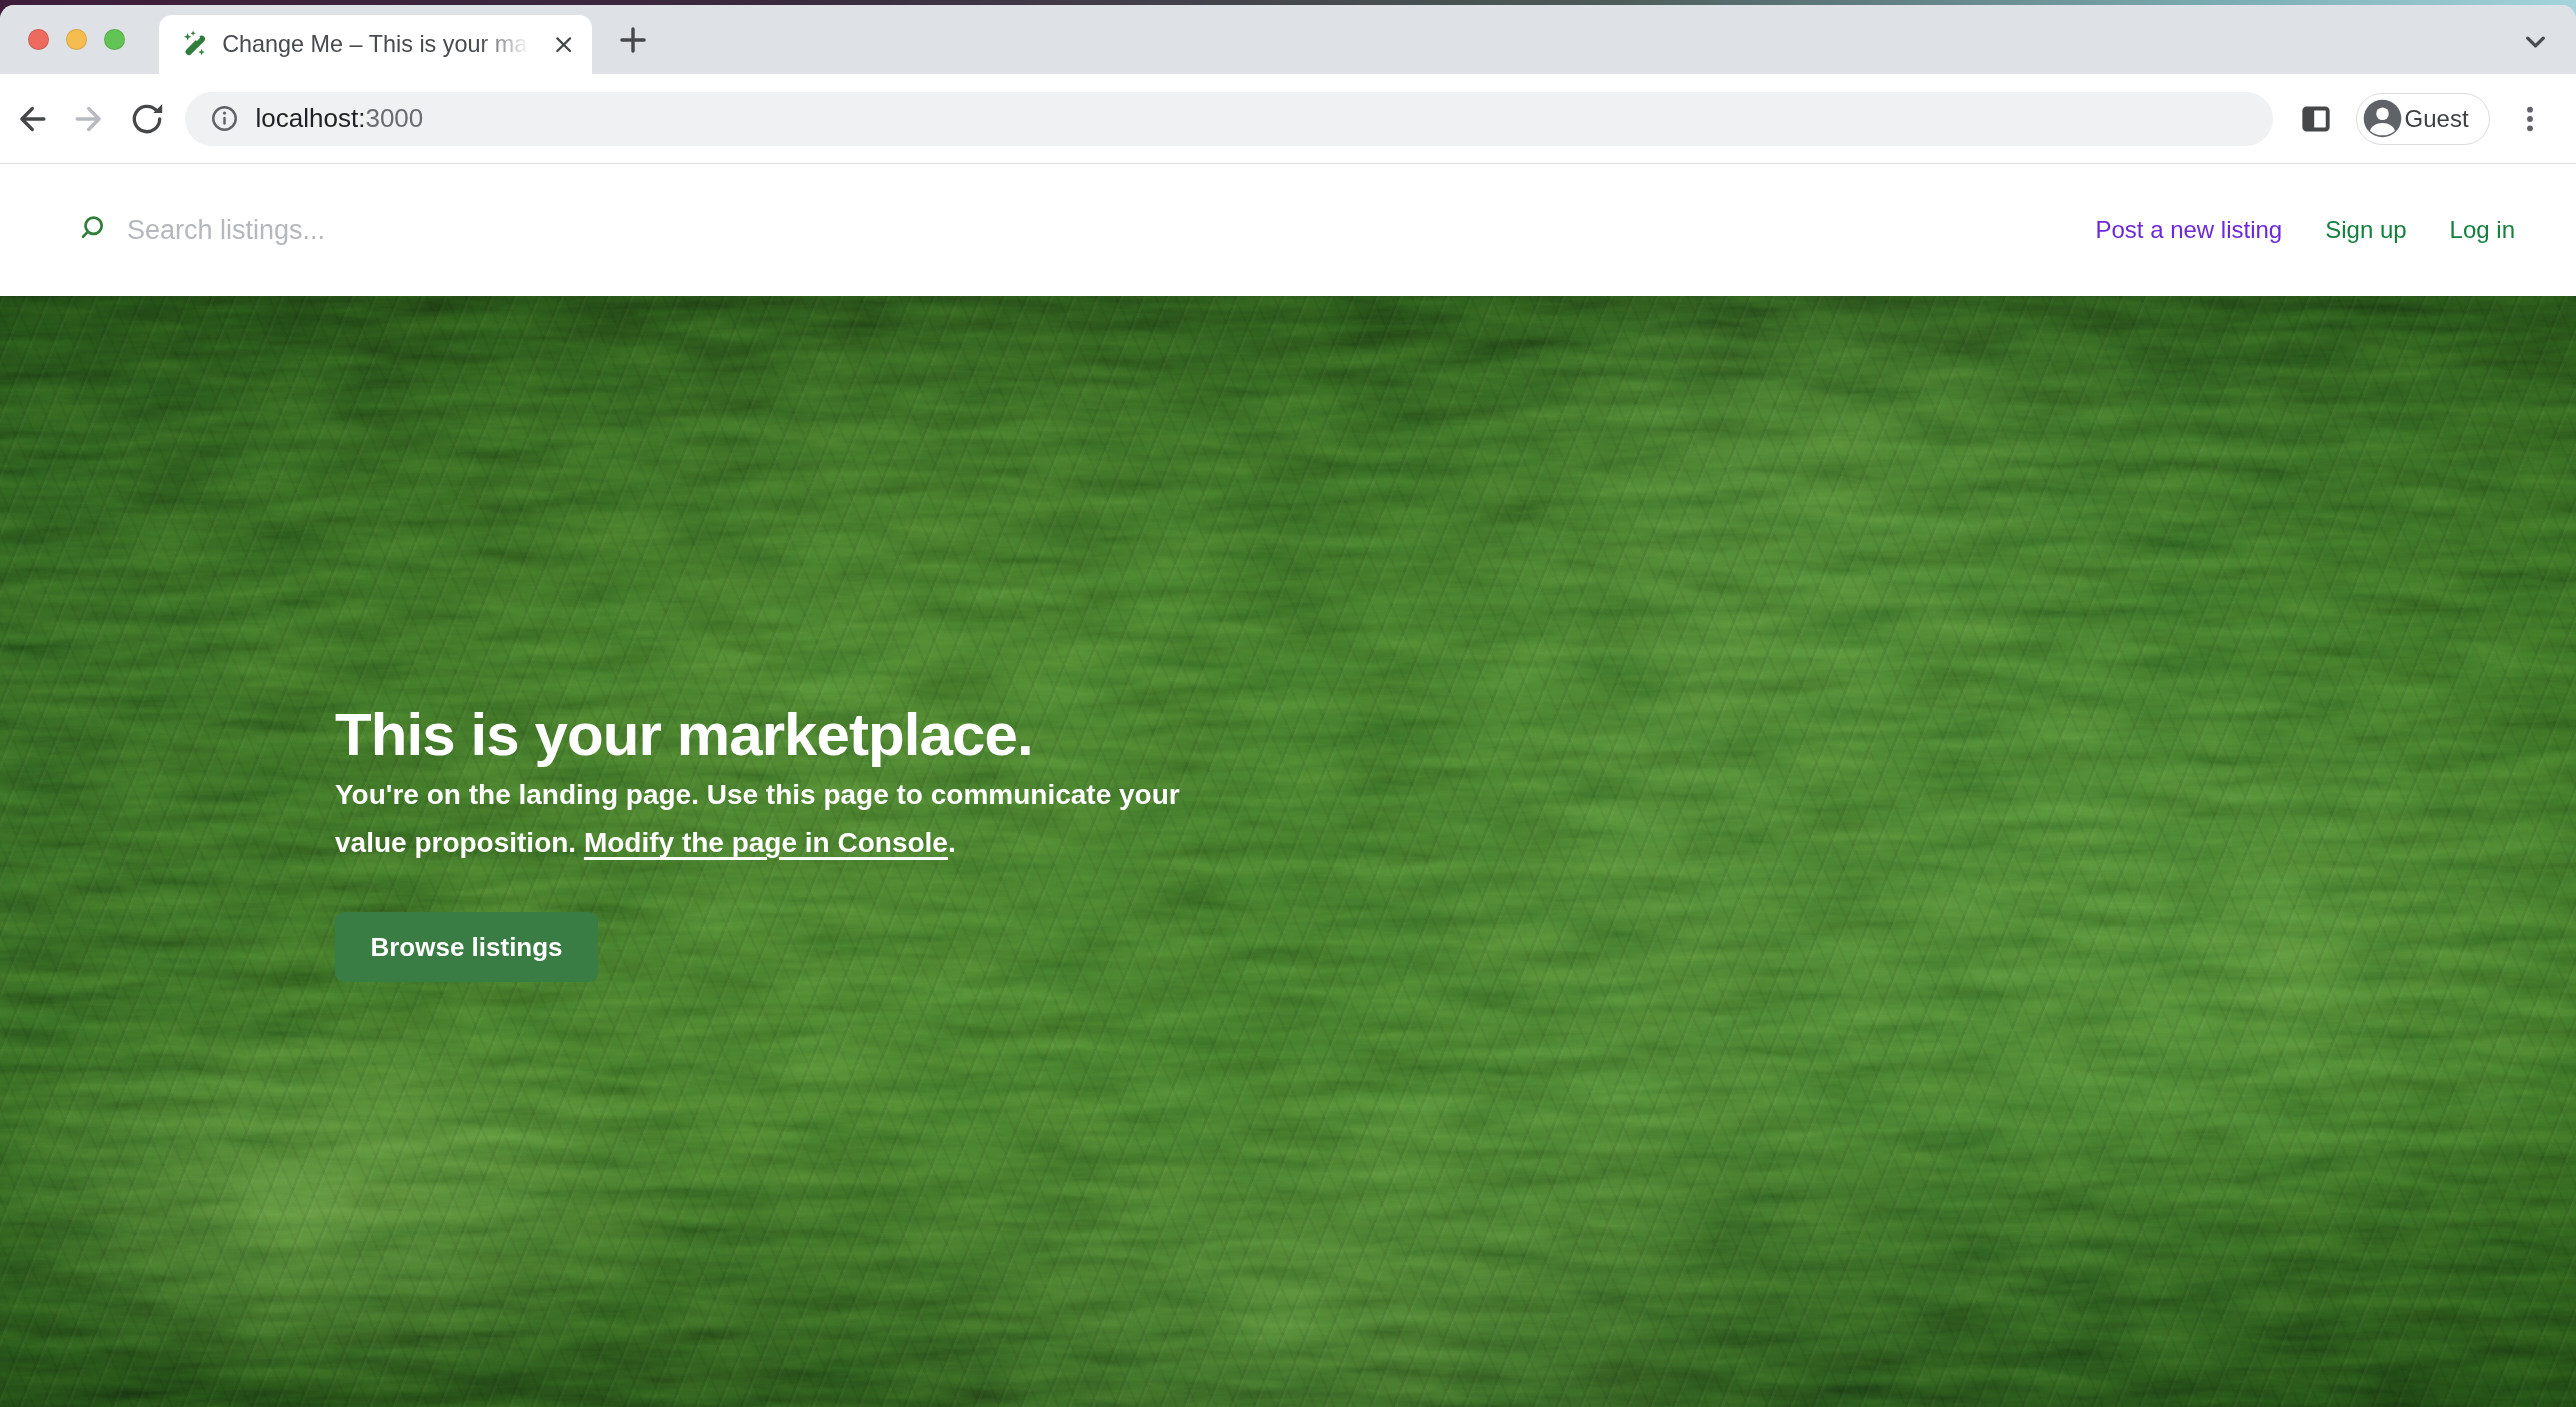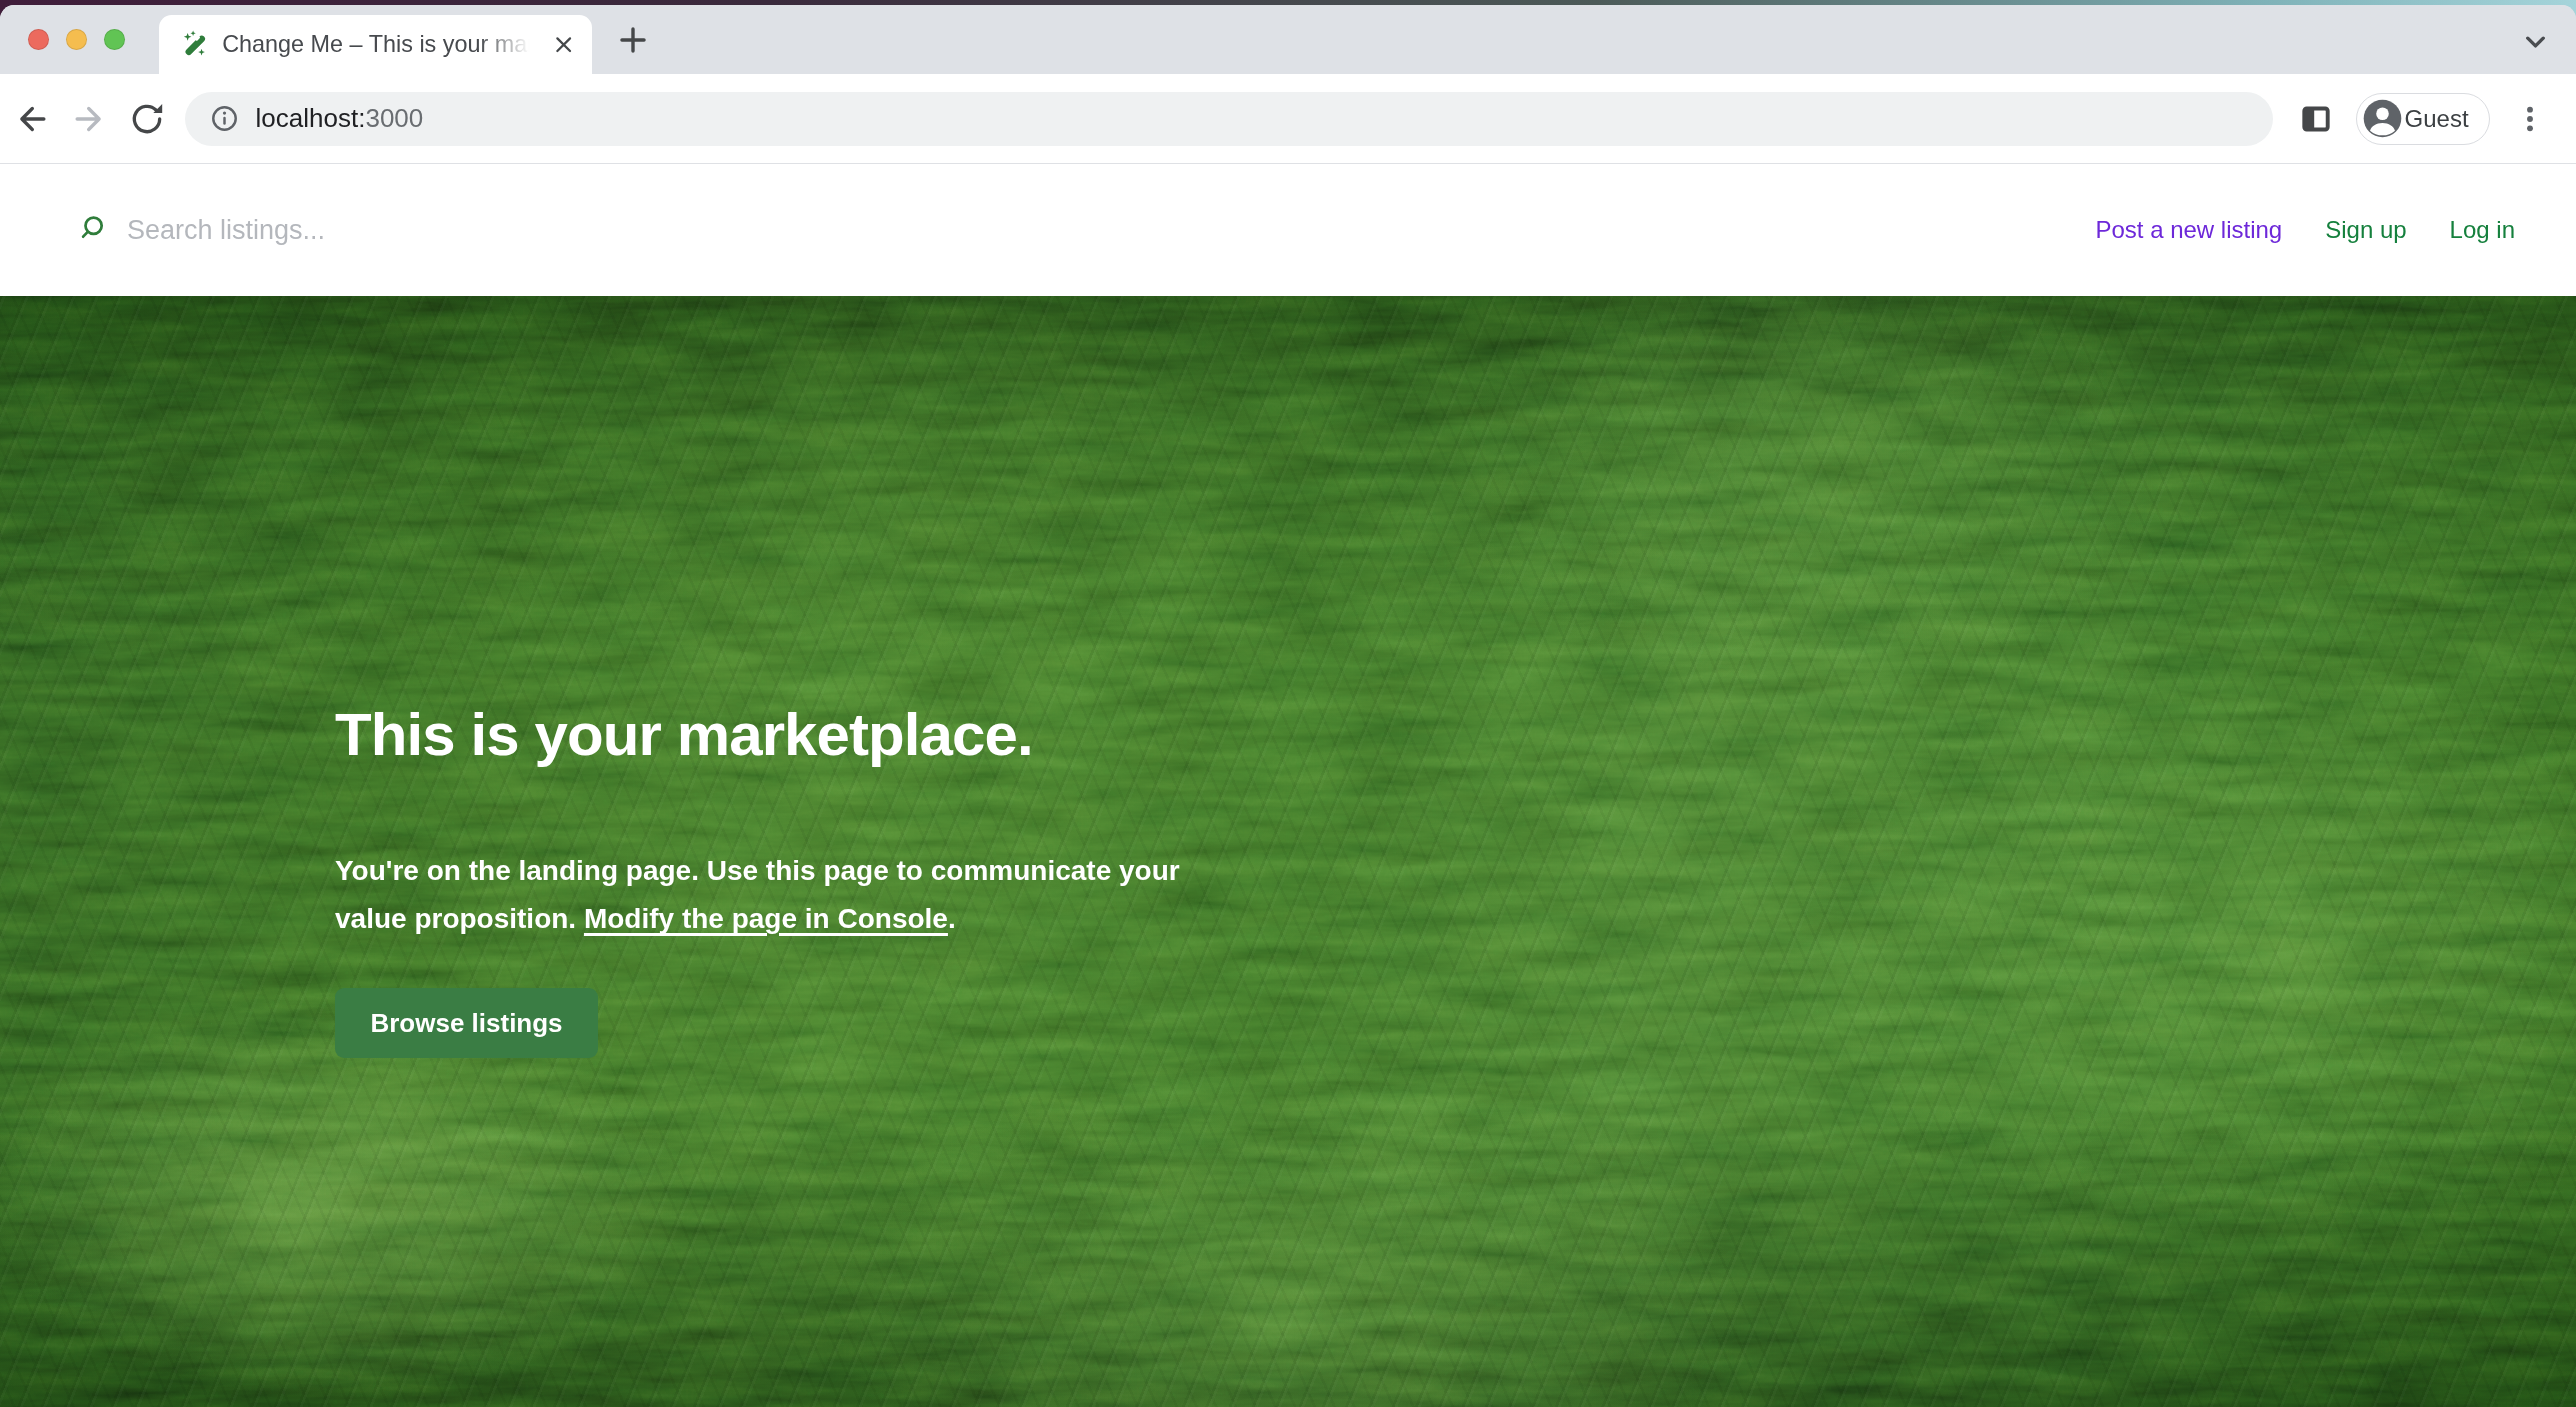--- a/index.html
+++ b/index.html
@@ -86,21 +86,21 @@
     position:absolute; inset:0; pointer-events:none; opacity:.5;
     background:
       repeating-linear-gradient(112deg, rgba(0,0,0,.10) 0 2.7px, rgba(255,255,255,.05) 2.7px 5.4px, transparent 5.4px 21.6px),
       repeating-linear-gradient(66deg, rgba(0,0,0,.08) 0 2.7px, transparent 2.7px 18px);
   }
   .hero-content { position:relative; z-index:2; padding:403px 0 0 335px; }
   .hero-title {
     color:#ffffff; font-size:60px; line-height:72px; font-weight:700; letter-spacing:-0.9px;
   }
   .hero-body {
-    margin-top:76px; max-width:915px; color:#ffffff;
+    max-width:915px; color:#ffffff;
     font-size:28px; line-height:48px; font-weight:700;
   }
   .hero-body a { color:#ffffff; text-decoration:underline; text-underline-offset:5.4px; text-decoration-thickness:2.7px; cursor:pointer; }
   .cta {
     margin-top:45px; display:inline-flex; align-items:center; justify-content:center;
     min-width:263px; height:70px; padding:12px 34px; border:none; border-radius:9px;
     background:#3a7d44; color:#ffffff; font-family:"Liberation Sans",sans-serif;
     font-size:26px; font-weight:700; cursor:pointer;
   }
 

